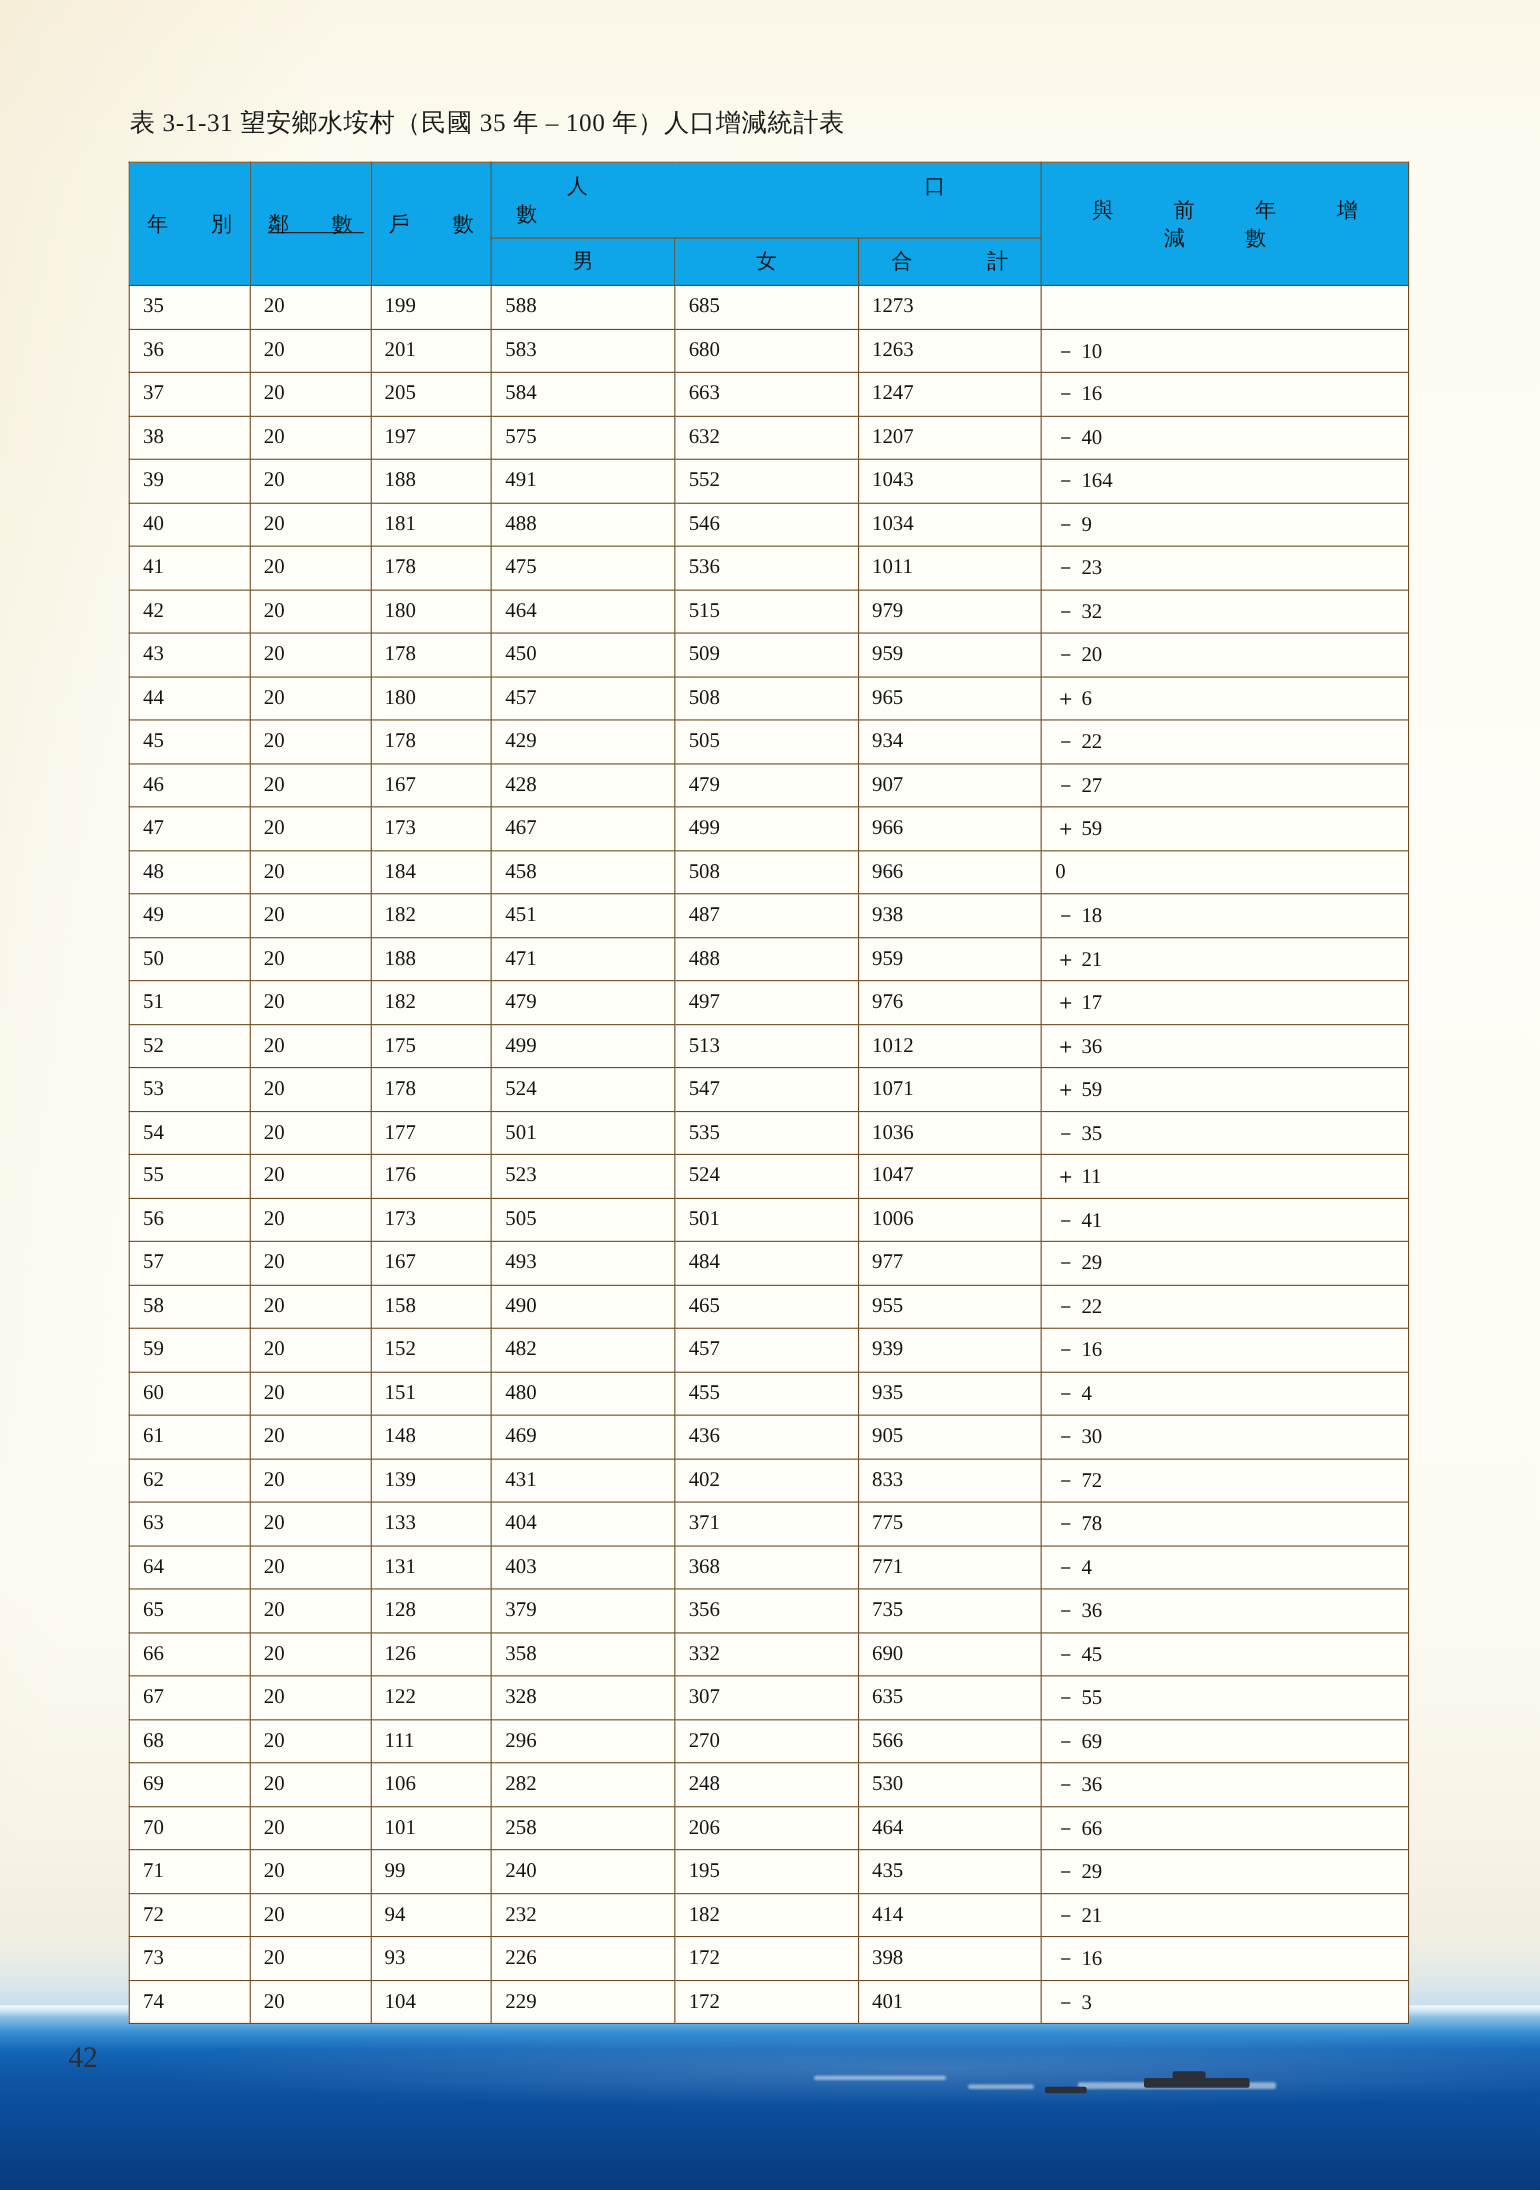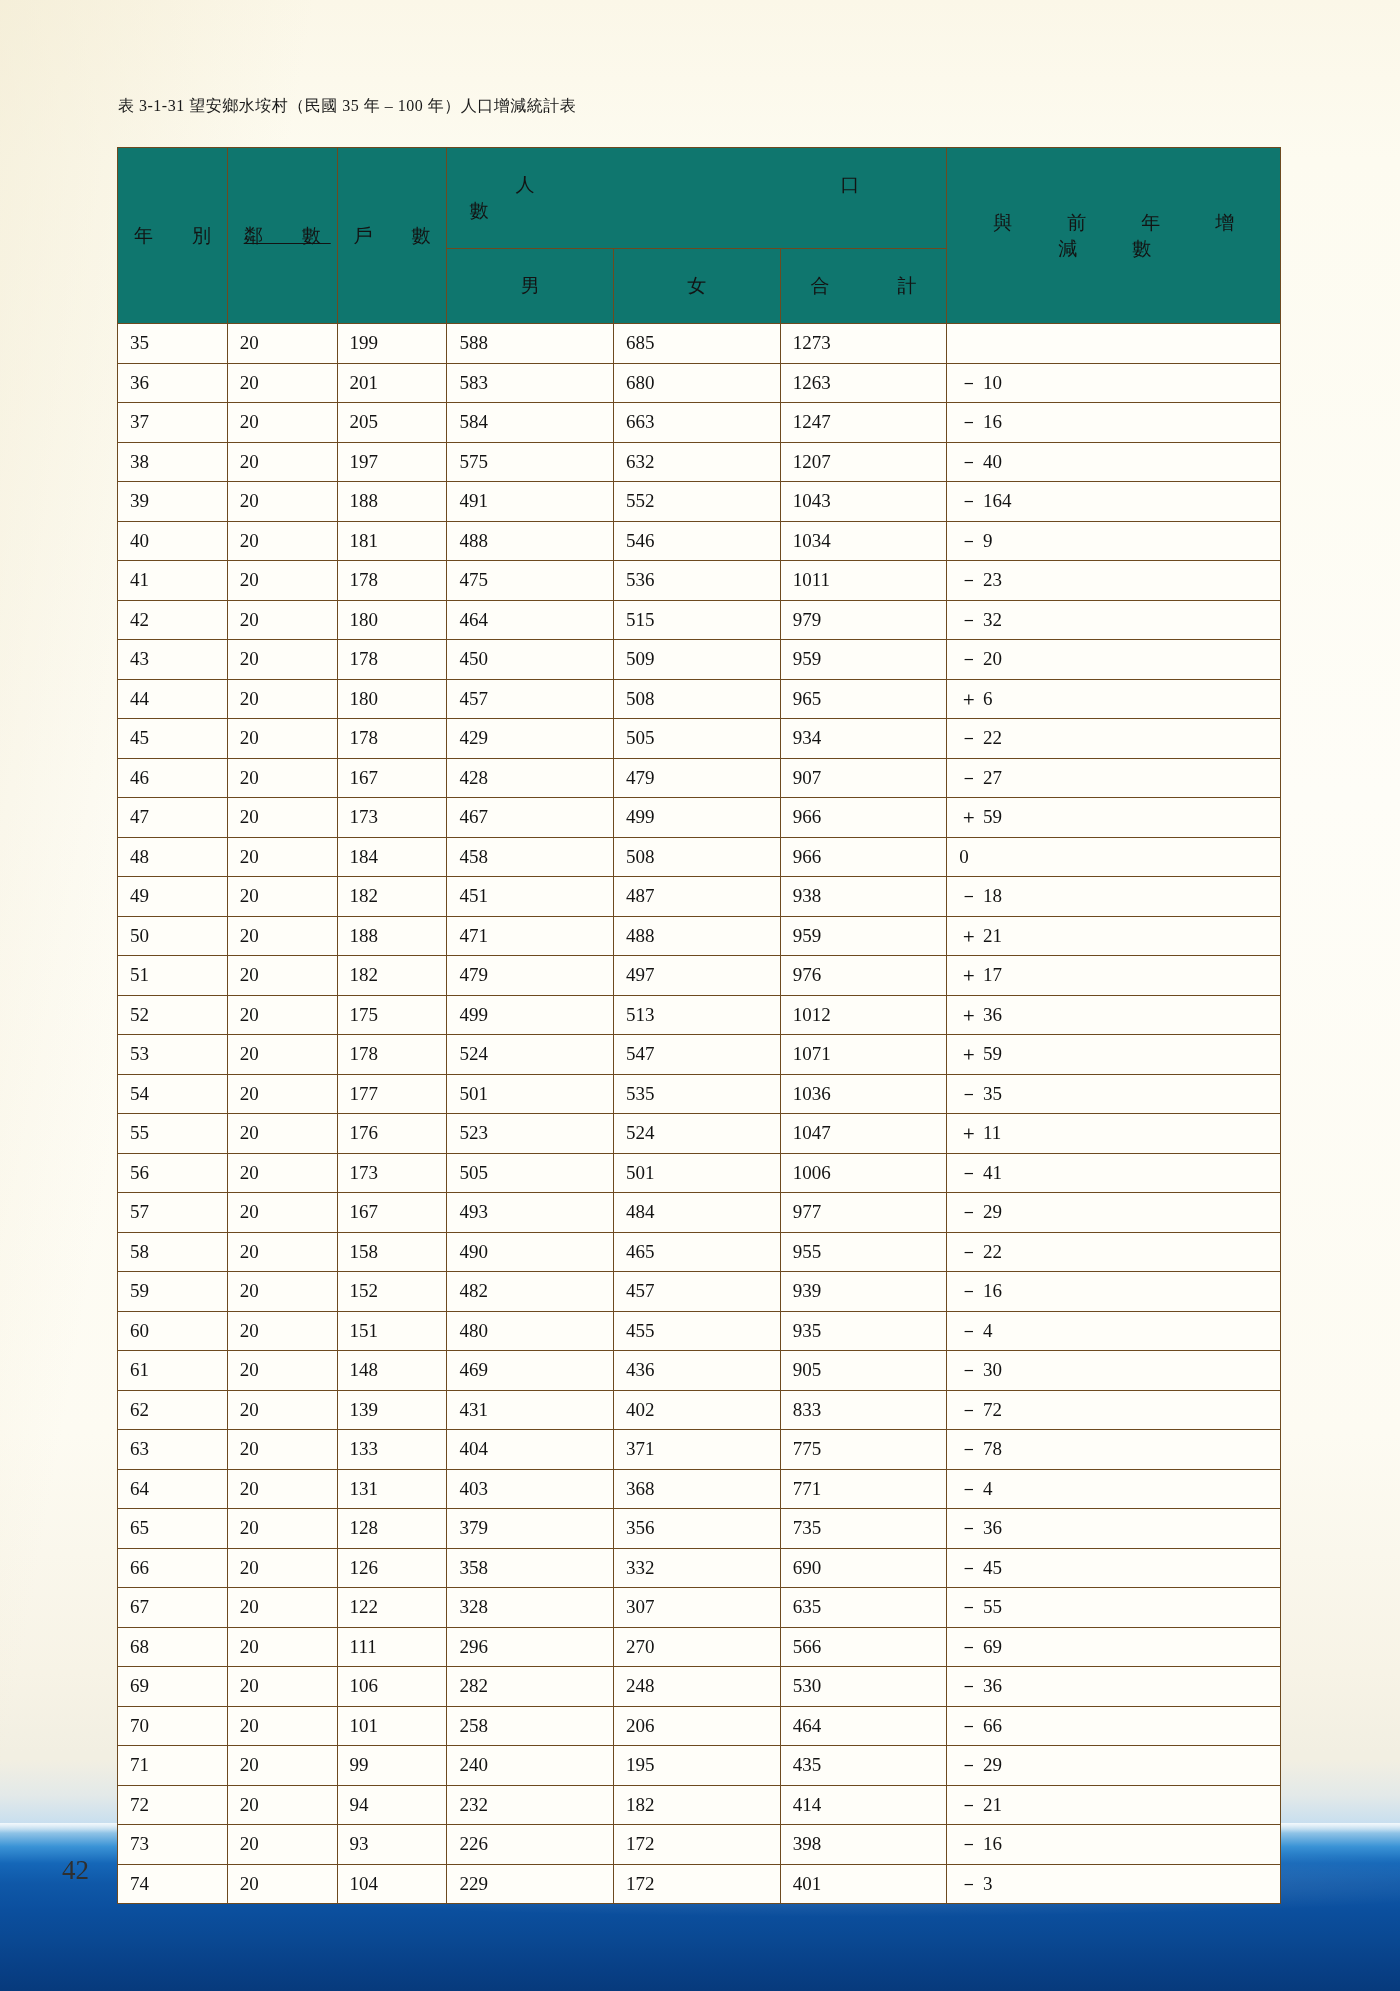--- a/index.html
+++ b/index.html
@@ -84,21 +84,21 @@
     position: absolute;
     left: 0; top: 0;
     width: 1400px;
     height: 1991px;
   }
 
   .table-title {
     position: absolute;
     left: 118px;
     top: 96px;
-    font-size: 16px;
+    font-size: 23px;
     letter-spacing: 0.5px;
     color: #1a1a1a;
     white-space: nowrap;
     font-family: "Liberation Serif", serif;
   }
 
   table.stats {
     position: absolute;
     left: 117px;
     top: 147px;
@@ -108,23 +108,23 @@
     background: #fffef9;
   }
   table.stats td, table.stats th {
     border: 1.5px solid #6d4a20;
     font-weight: normal;
     font-size: 19px;
     color: #131313;
     font-family: "Liberation Serif", serif;
   }
   thead th {
-    background: #0f766e;
+    background: #0ea5e9;
     text-align: center;
-    padding: 24px 2px;
+    padding: 8px 2px;
   }
   .hdr-spaced {
     letter-spacing: 10px;
     text-indent: 10px;
   }
   .hdr-wide {
     letter-spacing: 18px;
     text-indent: 18px;
   }
   .hdr-pop {

